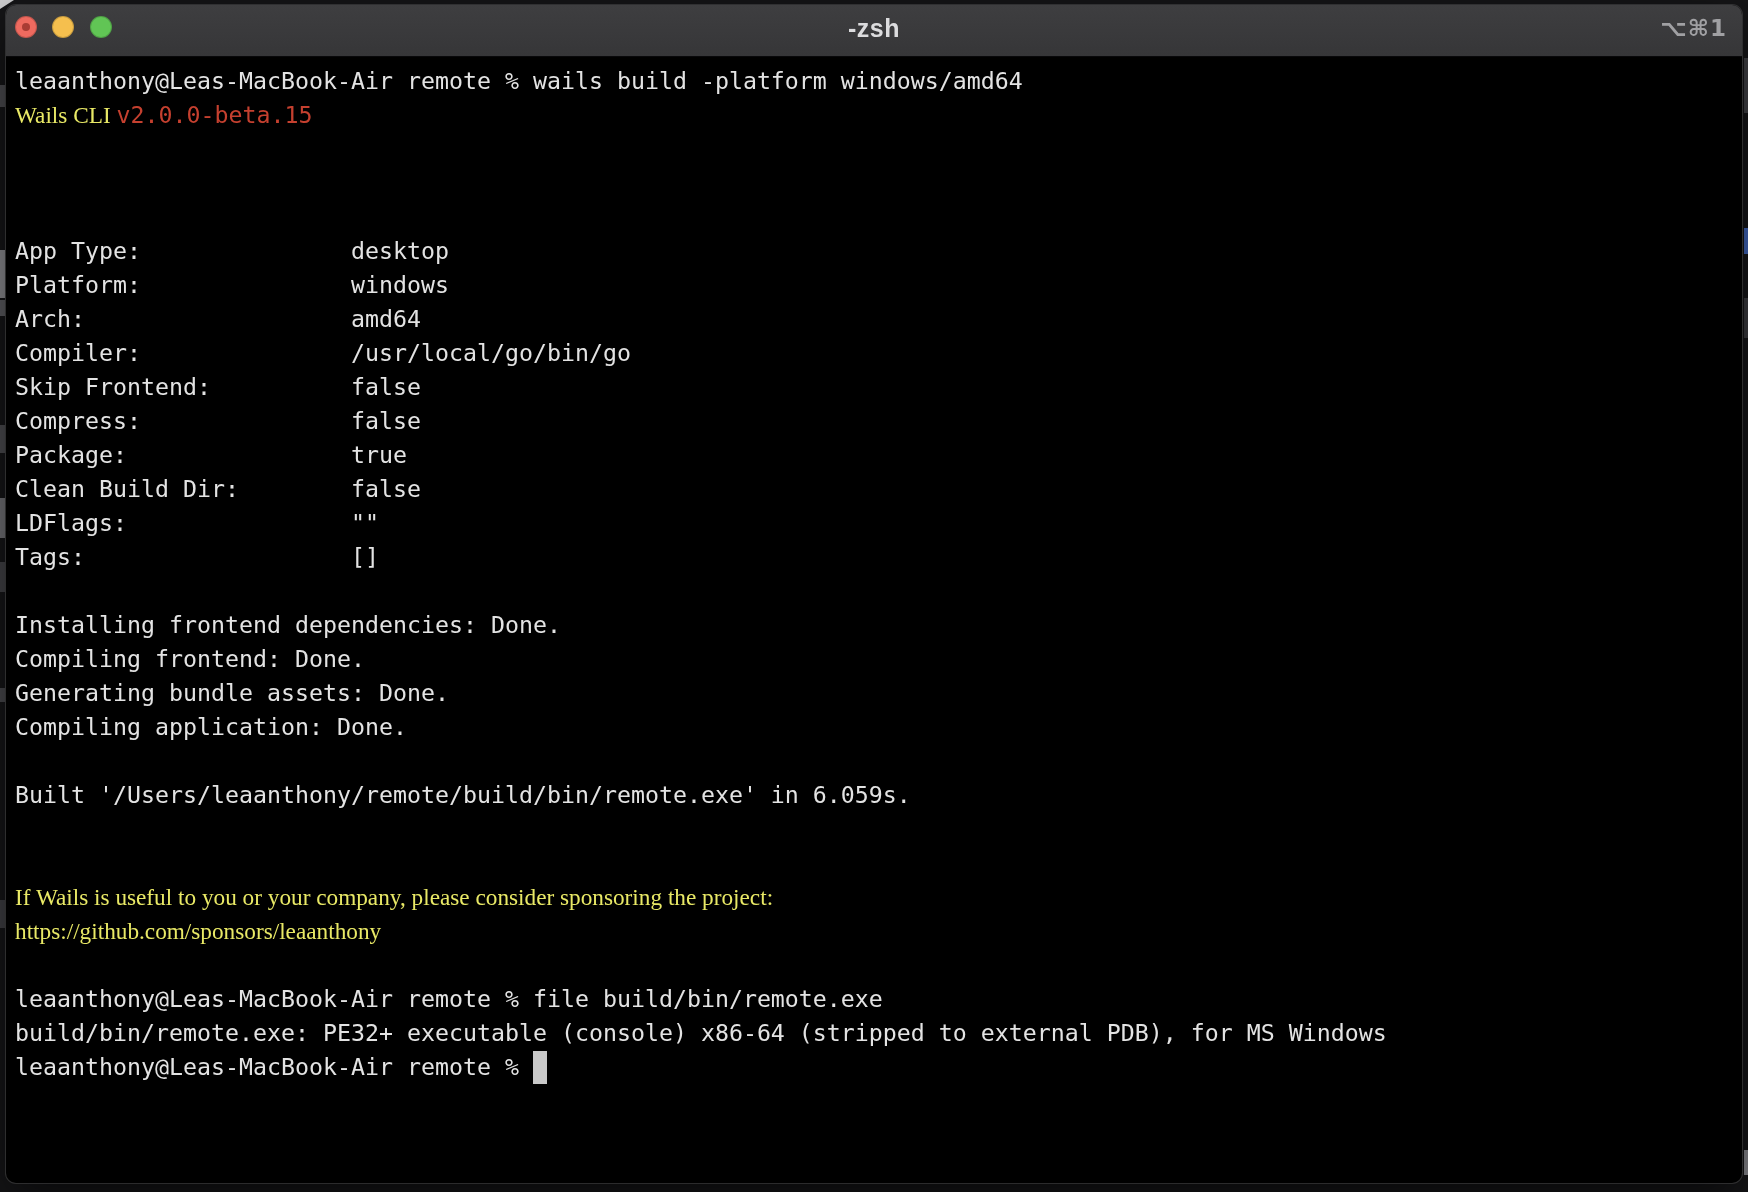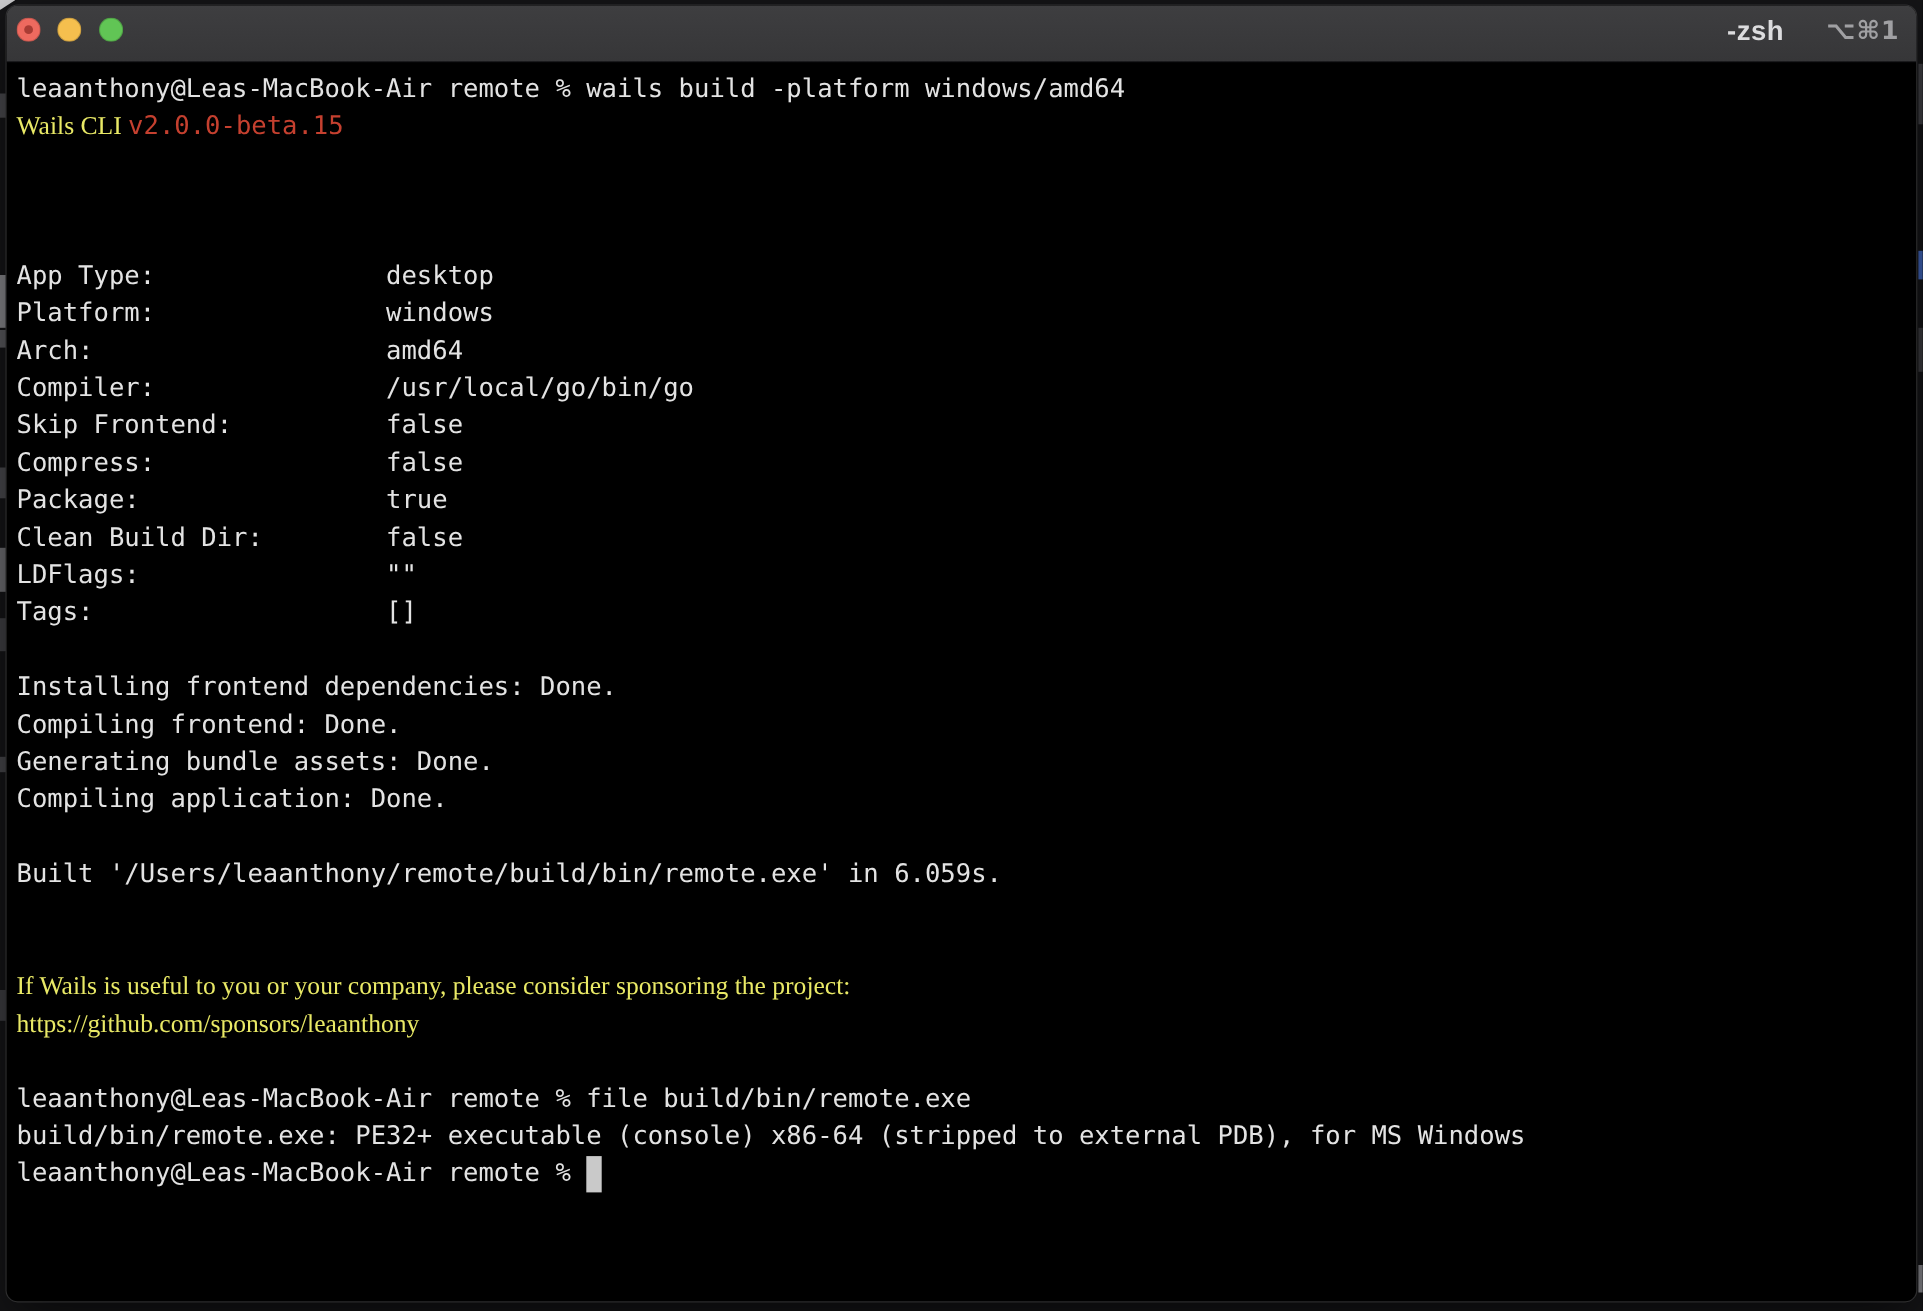--- a/index.html
+++ b/index.html
@@ -25,21 +25,21 @@
     border-radius:10px 10px 0 0;
   }
   .btn{position:absolute;top:11px;width:22px;height:22px;border-radius:50%;
     box-sizing:border-box;border:1px solid rgba(0,0,0,0.18);}
   .btn-close{left:9px;background:#ee6a5f;}
   .btn-min{left:46px;background:#f5bf4e;}
   .btn-zoom{left:84px;background:#61c555;}
   .dot{position:absolute;left:6px;top:6px;width:8px;height:8px;border-radius:50%;
     background:#a93c34;}
   .title{
-    position:absolute;left:120px;right:120px;top:9px;text-align:right;
+    position:absolute;left:120px;right:120px;top:9px;text-align:center;
     font-weight:bold;font-size:25px;color:#dcdcde;letter-spacing:.5px;
     font-family:"Liberation Sans",sans-serif;
   }
   .shortcut{
     position:absolute;right:15px;top:10px;
     font-family:"DejaVu Sans",sans-serif;font-weight:600;
     font-size:23px;color:#a0a0a3;letter-spacing:1px;
   }
   
   .terminal{

